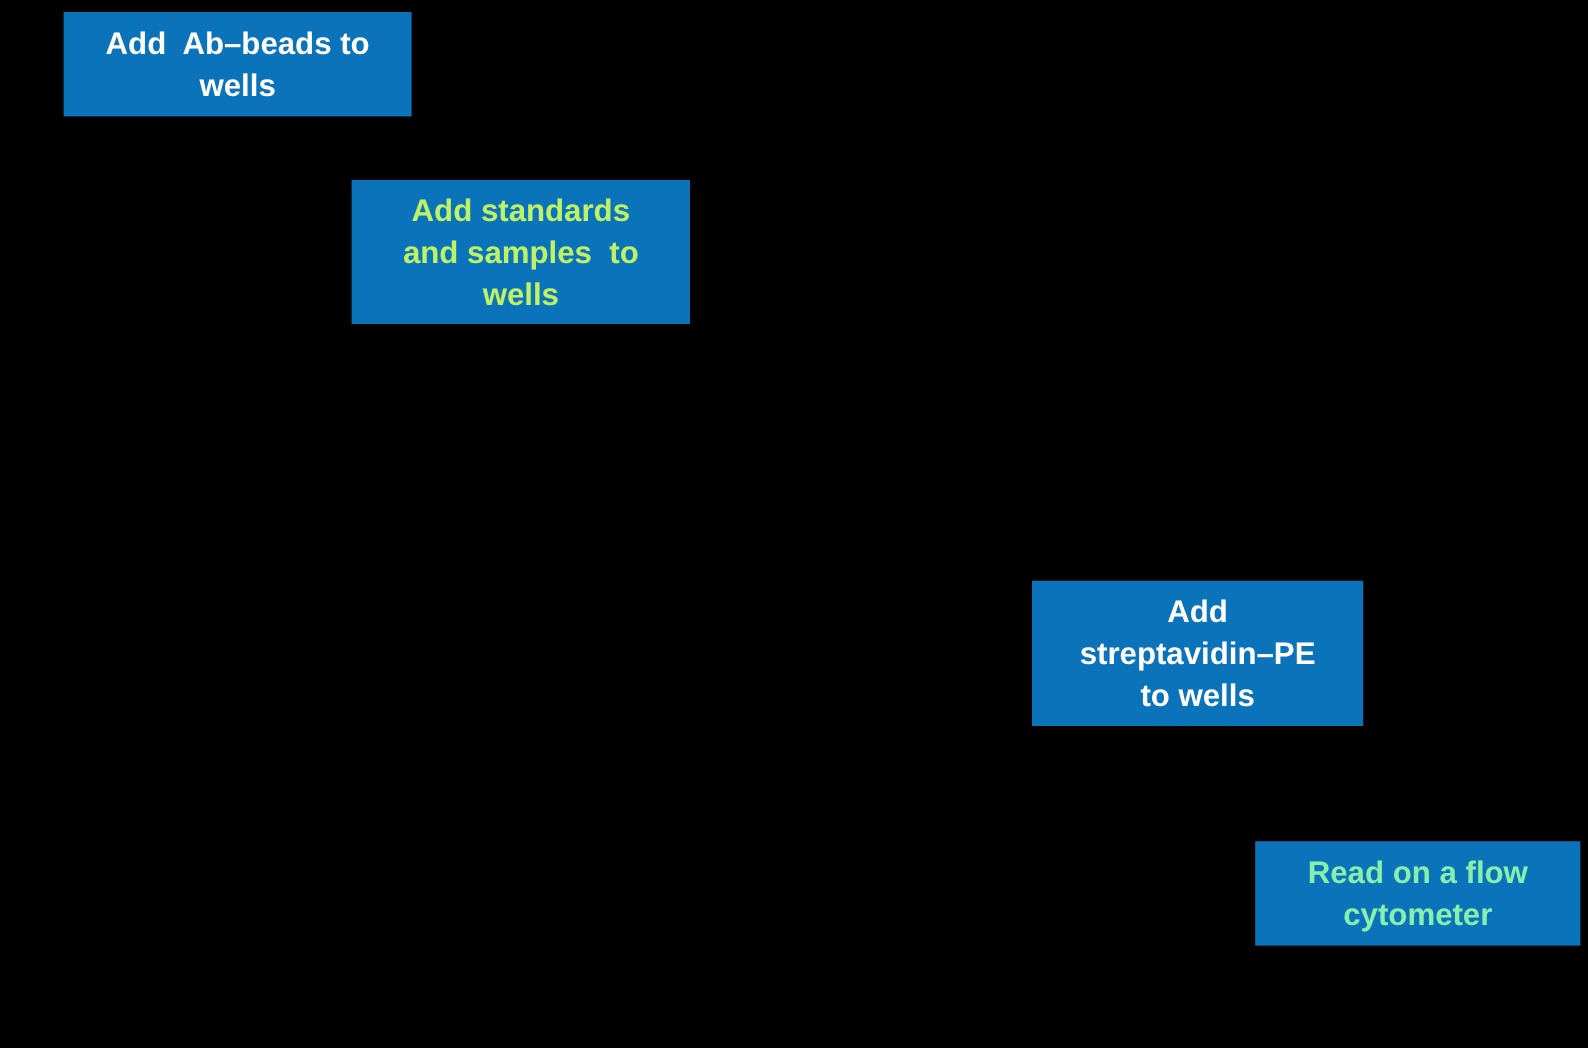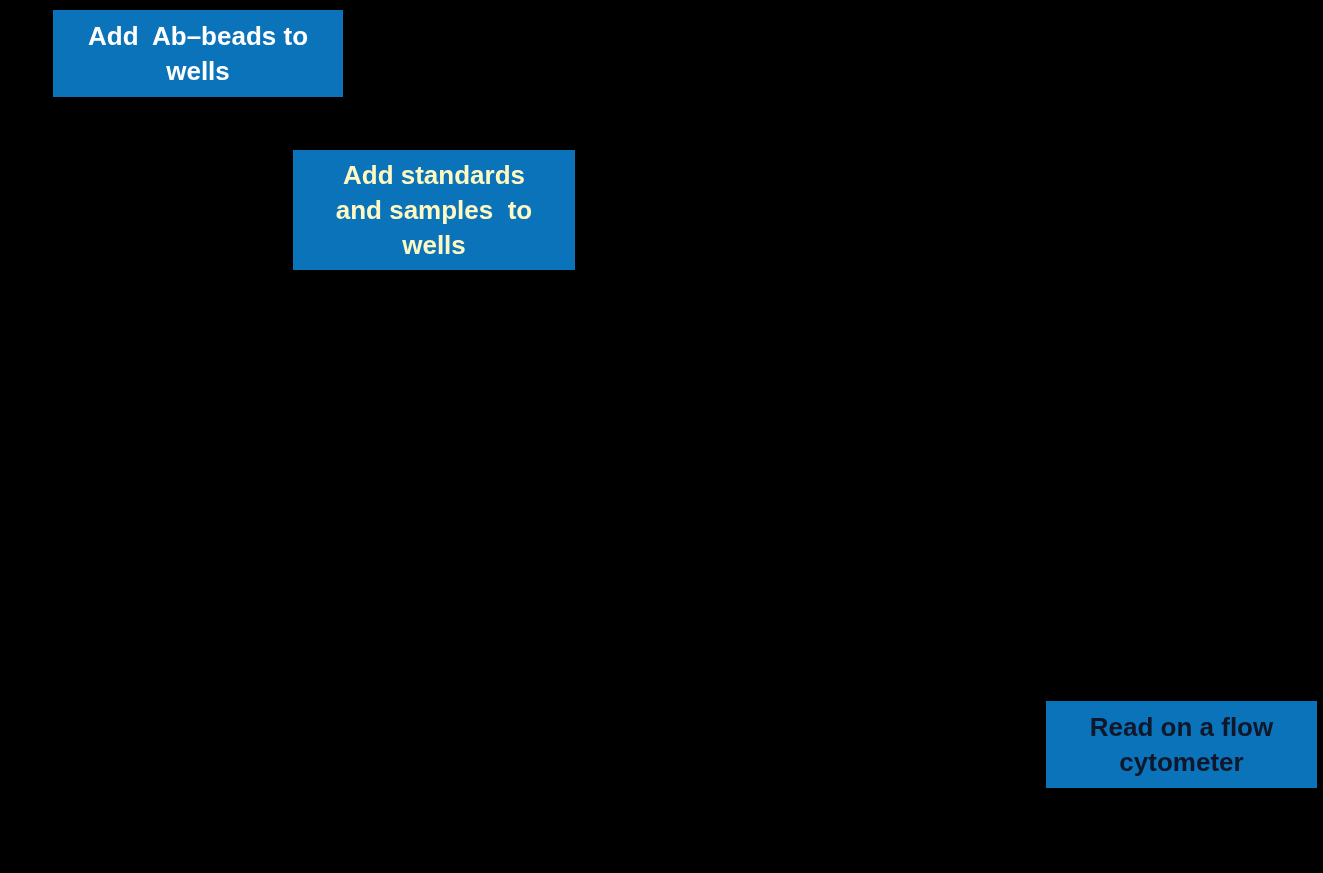--- a/index.html
+++ b/index.html
@@ -43,26 +43,31 @@
 </head>
 <body style="background: rgb(0, 0, 0);">
 
 <div class="canvas">
 
   <div class="step-box s1" style="background: rgb(11, 115, 186); color: rgb(255, 255, 255);">
     <span class="step-label">Add  Ab–beads to
 wells</span>
   </div>
 
-  <div class="step-box s2" style="background: rgb(11, 115, 186); color: #fef9c3; justify-content: center;">
+  <div class="step-box s2" style="background: rgb(11, 115, 186); color: #bef264; justify-content: center;">
     <span class="step-label">Add standards
 and samples  to
 wells</span>
   </div>
 
 
+  <div class="step-box s4" style="background: rgb(11, 115, 186); color: rgb(255, 255, 255);">
+    <span class="step-label">Add
+streptavidin–PE
+to wells</span>
+  </div>
 
-  <div class="step-box s5" style="background: rgb(11, 115, 186); color: #0f172a;">
+  <div class="step-box s5" style="background: rgb(11, 115, 186); color: #86efac;">
     <span class="step-label">Read on a flow
 cytometer</span>
   </div>
 
 </div>
 
 </body></html>

